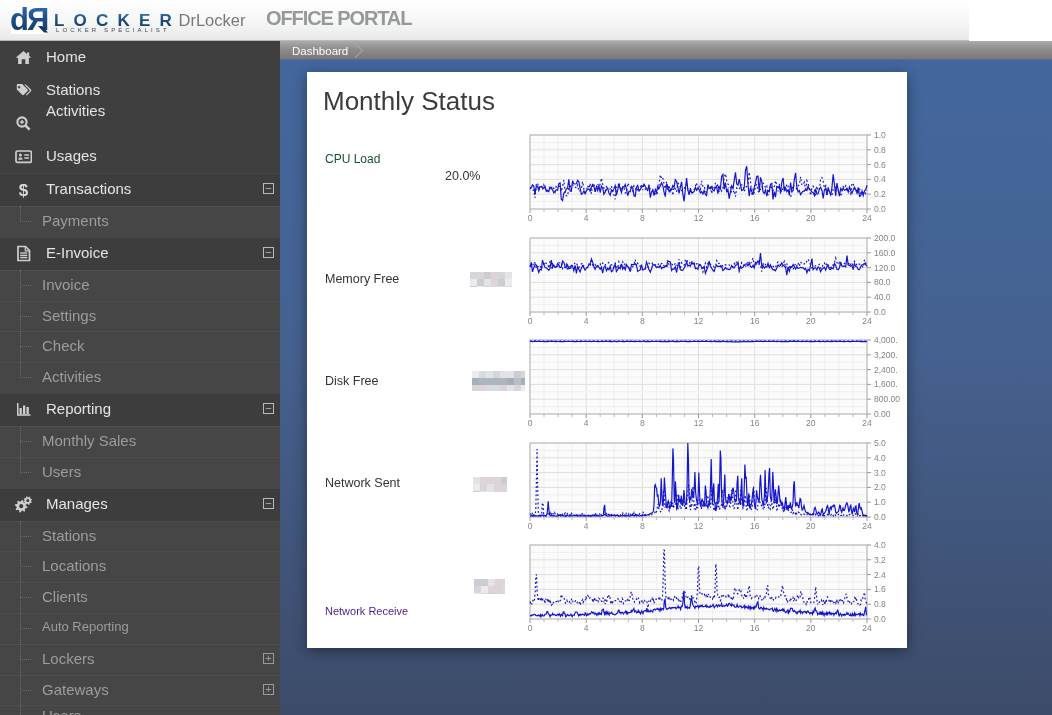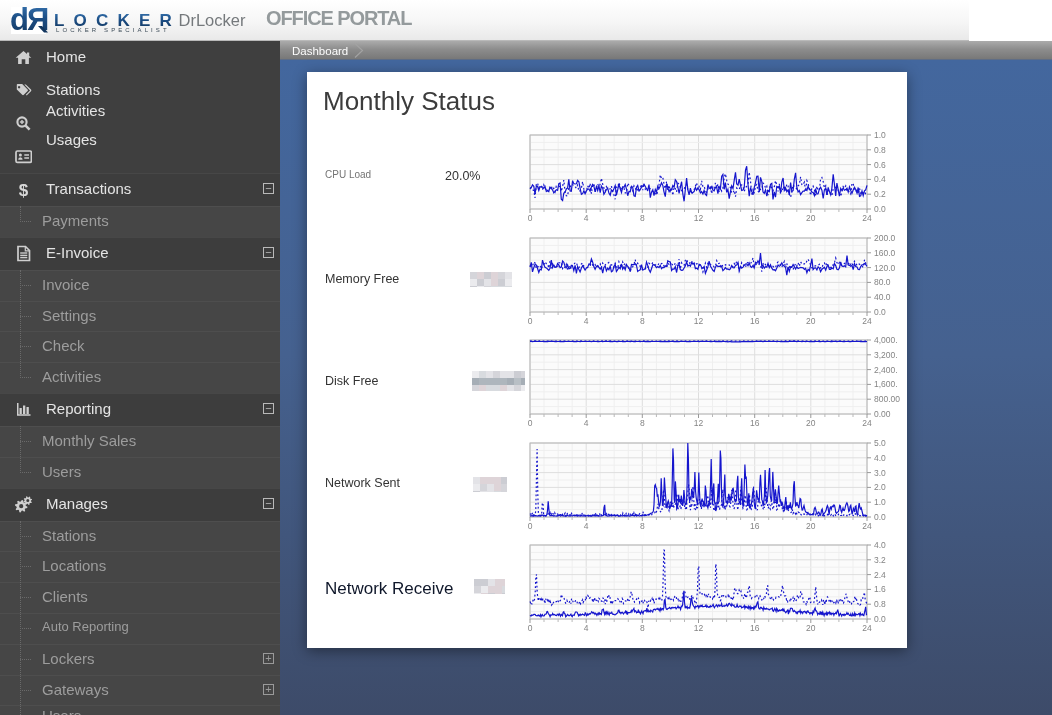--- a/index.html
+++ b/index.html
@@ -60,21 +60,21 @@
 <div style="position:absolute;left:46px;top:102px;font-size:15px;color:#e4e4e4">Activities</div>
 <svg width="17" height="17" viewBox="0 0 17 17" style="position:absolute;left:15px;top:148px">
     <g>
       <rect x="1" y="3" width="15.4" height="11.4" rx="1.4" fill="none" stroke="#cfcfcf" stroke-width="1.7"></rect>
       <circle cx="5.4" cy="7" r="1.5" fill="#cfcfcf"></circle>
       <path d="M3.2 11.8 Q3.2 9.2 5.4 9.2 Q7.6 9.2 7.6 11.8 Z" fill="#cfcfcf"></path>
       <line x1="9.3" y1="7" x2="14" y2="7" stroke="#cfcfcf" stroke-width="1.5"></line>
       <line x1="9.3" y1="10" x2="14" y2="10" stroke="#cfcfcf" stroke-width="1.5"></line>
     </g>
   </svg>
-<div style="position:absolute;left:46px;top:131px;font-size:15px;color:#e4e4e4">Usages</div>
+<div style="position:absolute;left:46px;top:147px;font-size:15px;color:#e4e4e4">Usages</div>
 <div style="position:absolute;left:0;top:173px;width:280px;height:33px;background:#3d3d3d;border-top:1px solid #474747;box-sizing:border-box"></div>
 <svg width="17" height="17" viewBox="0 0 17 17" style="position:absolute;left:15px;top:181px">
     <text x="8.5" y="14.5" font-size="17" font-weight="bold" fill="#d8d8d8" text-anchor="middle" font-family="Liberation Sans">$</text>
   </svg>
 <div style="position:absolute;left:46px;top:180px;font-size:15px;color:#e4e4e4">Transactions</div>
 <div style="position:absolute;left:263px;top:183px;width:11px;height:11px;border:1px solid #b9b9b9;box-sizing:border-box;color:#b9b9b9;font-size:11px;line-height:8px;text-align:center">−</div>
 <div style="position:absolute;left:0;top:206px;width:280px;height:30.8px;background:#464646;border-top:1px solid #4e4e4e;box-sizing:border-box"></div>
 <div style="position:absolute;left:20px;top:221.0px;width:11px;height:1px;border-top:1px dotted #6a6a6a"></div>
 <div style="position:absolute;left:42px;top:212.0px;font-size:15px;color:#9d9d9d">Payments</div>
 <div style="position:absolute;left:20px;top:206px;height:16px;width:1px;border-left:1px dotted #6a6a6a"></div>
@@ -150,21 +150,21 @@
 <div style="position:absolute;left:20px;top:689.5999999999999px;width:11px;height:1px;border-top:1px dotted #6a6a6a"></div>
 <div style="position:absolute;left:42px;top:680.5999999999999px;font-size:15px;color:#9d9d9d">Gateways</div>
 <div style="position:absolute;left:263px;top:683.5999999999999px;width:11px;height:11px;border:1px solid #9a9a9a;box-sizing:border-box;color:#9a9a9a;font-size:11px;line-height:8px;text-align:center">+</div>
 <div style="position:absolute;left:0;top:705.3999999999999px;width:280px;height:30.8px;background:#464646;border-top:1px solid #4e4e4e;box-sizing:border-box"></div>
 <div style="position:absolute;left:42px;top:707.3999999999999px;font-size:15px;color:#9d9d9d">Users</div>
 <div style="position:absolute;left:20px;top:520.6000000000001px;height:200.79999999999973px;width:1px;border-left:1px dotted #6a6a6a"></div>
 
 <div style="position:absolute;left:307px;top:72px;width:600px;height:576px;background:#fff;
   box-shadow:0 3px 13px rgba(0,0,0,0.42)"></div>
 <div style="position:absolute;left:323px;top:86px;font-size:26px;color:#3c3c3c">Monthly Status</div>
-<div style="position:absolute;left:325px;top:169px;font-size:10px;color:#737373">CPU Load</div>
+<div style="position:absolute;left:325px;top:152px;font-size:12px;color:#14532d">CPU Load</div>
 <div style="position:absolute;left:529px;top:134px;width:378px;height:96px">
     <svg width="378" height="96" style="position:absolute;left:0;top:0;overflow:visible">
       <rect x="1" y="1" width="337" height="74" fill="#fbfbfb"></rect>
       <line x1="1.0" y1="1" x2="1.0" y2="75" stroke="#dedede" stroke-width="1"></line>
       <line x1="15.0" y1="1" x2="15.0" y2="75" stroke="#efefef" stroke-width="1"></line>
       <line x1="29.1" y1="1" x2="29.1" y2="75" stroke="#efefef" stroke-width="1"></line>
       <line x1="43.1" y1="1" x2="43.1" y2="75" stroke="#efefef" stroke-width="1"></line>
       <line x1="57.2" y1="1" x2="57.2" y2="75" stroke="#dedede" stroke-width="1"></line>
       <line x1="71.2" y1="1" x2="71.2" y2="75" stroke="#efefef" stroke-width="1"></line>
       <line x1="85.2" y1="1" x2="85.2" y2="75" stroke="#efefef" stroke-width="1"></line>
@@ -506,21 +506,21 @@
       <line x1="338" y1="45.4" x2="342" y2="45.4" stroke="#999" stroke-width="1"></line>
       <text x="345" y="48" font-size="8.5" fill="#848484">2.0</text>
       <line x1="338" y1="60.2" x2="342" y2="60.2" stroke="#999" stroke-width="1"></line>
       <text x="345" y="63" font-size="8.5" fill="#848484">1.0</text>
       <line x1="338" y1="75.0" x2="342" y2="75.0" stroke="#999" stroke-width="1"></line>
       <text x="345" y="78" font-size="8.5" fill="#848484">0.0</text>
       <polyline points="1.0,71.6 1.6,72.2 2.3,72.2 2.9,73.5 3.6,70.9 4.2,73.7 4.9,72.7 5.5,72.8 6.2,72.6 6.8,68.0 7.5,33.8 8.1,7.1 8.8,52.2 9.4,70.8 10.1,73.1 10.7,73.2 11.4,73.9 12.0,72.0 12.7,71.1 13.3,60.6 14.0,61.5 14.6,72.3 15.3,71.8 15.9,73.5 16.6,73.8 17.2,73.6 17.9,73.8 18.5,73.7 19.2,71.5 19.8,71.9 20.5,72.8 21.1,71.0 21.8,73.9 22.4,72.0 23.1,73.3 23.7,71.9 24.4,71.9 25.0,72.8 25.7,70.7 26.3,72.3 27.0,72.4 27.6,72.9 28.3,72.0 28.9,72.2 29.6,74.0 30.2,73.9 30.9,72.8 31.5,72.6 32.2,72.7 32.8,73.8 33.5,72.5 34.1,73.9 34.8,72.4 35.4,72.4 36.1,71.1 36.7,73.9 37.4,73.1 38.0,70.6 38.7,72.9 39.3,73.8 40.0,73.9 40.6,73.0 41.3,72.5 41.9,73.5 42.6,71.6 43.2,73.5 43.9,73.5 44.5,73.4 45.2,73.1 45.8,73.7 46.5,72.1 47.1,73.2 47.8,73.6 48.4,71.4 49.1,73.6 49.7,73.3 50.3,71.9 51.0,73.2 51.6,73.1 52.3,71.2 52.9,70.8 53.6,73.4 54.2,72.3 54.9,73.3 55.5,71.5 56.2,73.3 56.8,73.9 57.5,72.8 58.1,73.5 58.8,73.3 59.4,73.7 60.1,71.8 60.7,73.3 61.4,73.8 62.0,72.3 62.7,73.9 63.3,73.1 64.0,73.6 64.6,73.1 65.3,73.1 65.9,72.7 66.6,71.9 67.2,73.6 67.9,73.4 68.5,73.8 69.2,73.9 69.8,72.5 70.5,71.2 71.1,73.7 71.8,72.2 72.4,72.8 73.1,73.8 73.7,73.1 74.4,72.2 75.0,73.0 75.7,72.1 76.3,72.9 77.0,72.8 77.6,71.7 78.3,73.9 78.9,73.6 79.6,72.3 80.2,72.5 80.9,73.6 81.5,73.7 82.2,72.6 82.8,73.6 83.5,73.6 84.1,73.1 84.8,72.5 85.4,72.9 86.1,73.1 86.7,72.8 87.4,73.5 88.0,73.9 88.7,73.0 89.3,73.7 90.0,73.0 90.6,72.7 91.3,73.8 91.9,72.7 92.6,72.7 93.2,73.6 93.9,71.1 94.5,72.6 95.2,73.8 95.8,72.1 96.5,73.1 97.1,71.7 97.7,73.4 98.4,73.6 99.0,73.7 99.7,72.0 100.3,73.5 101.0,73.6 101.6,71.3 102.3,72.2 102.9,73.0 103.6,72.2 104.2,73.6 104.9,71.1 105.5,73.6 106.2,72.9 106.8,70.8 107.5,73.2 108.1,73.7 108.8,73.5 109.4,72.2 110.1,72.5 110.7,71.8 111.4,72.9 112.0,73.5 112.7,73.7 113.3,72.7 114.0,69.7 114.6,73.7 115.3,73.6 115.9,71.2 116.6,73.3 117.2,73.7 117.9,73.8 118.5,73.7 119.2,73.1 119.8,73.0 120.5,72.4 121.1,73.5 121.8,73.4 122.4,73.5 123.1,72.1 123.7,72.0 124.4,70.9 125.0,70.9 125.7,70.7 126.3,69.3 127.0,71.0 127.6,69.3 128.3,65.5 128.9,61.8 129.6,65.5 130.2,68.4 130.9,69.0 131.5,69.8 132.2,68.7 132.8,69.2 133.5,62.7 134.1,52.3 134.8,47.8 135.4,56.6 136.1,65.7 136.7,62.2 137.4,64.8 138.0,61.2 138.7,59.4 139.3,66.8 140.0,68.6 140.6,64.7 141.3,64.4 141.9,58.3 142.6,62.1 143.2,65.0 143.9,60.5 144.5,66.4 145.2,63.3 145.8,63.7 146.4,61.9 147.1,58.9 147.7,51.6 148.4,55.4 149.0,66.4 149.7,67.1 150.3,66.3 151.0,64.4 151.6,67.3 152.3,65.7 152.9,60.2 153.6,59.7 154.2,57.1 154.9,57.9 155.5,63.7 156.2,67.2 156.8,65.0 157.5,66.9 158.1,55.8 158.8,53.5 159.4,42.1 160.1,45.8 160.7,63.6 161.4,68.1 162.0,63.8 162.7,65.4 163.3,55.9 164.0,44.2 164.6,54.7 165.3,67.3 165.9,60.9 166.6,68.2 167.2,68.2 167.9,62.0 168.5,66.3 169.2,60.6 169.8,60.2 170.5,57.1 171.1,61.6 171.8,62.3 172.4,67.3 173.1,58.5 173.7,65.0 174.4,62.7 175.0,62.4 175.7,64.6 176.3,62.5 177.0,64.8 177.6,59.5 178.3,53.9 178.9,53.4 179.6,62.6 180.2,60.9 180.9,57.6 181.5,65.8 182.2,55.4 182.8,45.2 183.5,56.5 184.1,60.2 184.8,69.0 185.4,67.1 186.1,68.3 186.7,60.8 187.4,59.1 188.0,60.4 188.7,65.2 189.3,58.7 190.0,67.3 190.6,67.4 191.3,64.0 191.9,63.7 192.6,62.6 193.2,53.2 193.8,47.5 194.5,59.3 195.1,67.1 195.8,63.5 196.4,67.6 197.1,63.2 197.7,64.8 198.4,55.4 199.0,58.3 199.7,56.5 200.3,63.6 201.0,64.7 201.6,62.6 202.3,51.3 202.9,47.8 203.6,55.7 204.2,65.3 204.9,66.9 205.5,65.6 206.2,57.9 206.8,47.3 207.5,57.7 208.1,63.6 208.8,68.1 209.4,61.9 210.1,57.2 210.7,61.1 211.4,53.1 212.0,44.7 212.7,57.7 213.3,63.1 214.0,66.5 214.6,65.9 215.3,60.3 215.9,54.6 216.6,53.2 217.2,64.0 217.9,67.6 218.5,66.7 219.2,64.1 219.8,58.5 220.5,52.5 221.1,61.7 221.8,65.9 222.4,67.2 223.1,65.9 223.7,60.2 224.4,44.1 225.0,47.9 225.7,62.6 226.3,64.4 227.0,66.6 227.6,65.9 228.3,68.3 228.9,61.9 229.6,56.0 230.2,57.6 230.9,60.3 231.5,62.9 232.2,62.5 232.8,65.8 233.5,66.2 234.1,66.7 234.8,61.8 235.4,66.0 236.1,61.3 236.7,46.1 237.4,46.7 238.0,56.3 238.7,64.4 239.3,66.3 240.0,61.9 240.6,65.7 241.3,67.0 241.9,62.9 242.5,56.4 243.2,64.2 243.8,66.6 244.5,67.5 245.1,59.4 245.8,58.5 246.4,61.2 247.1,54.9 247.7,67.8 248.4,67.0 249.0,66.3 249.7,61.1 250.3,65.4 251.0,61.5 251.6,58.9 252.3,59.6 252.9,63.6 253.6,68.8 254.2,69.3 254.9,64.2 255.5,68.0 256.2,66.6 256.8,67.5 257.5,60.9 258.1,62.1 258.8,62.8 259.4,68.4 260.1,68.9 260.7,68.7 261.4,69.7 262.0,70.5 262.7,70.0 263.3,67.3 264.0,71.4 264.6,70.6 265.3,71.8 265.9,70.5 266.6,71.8 267.2,69.7 267.9,72.0 268.5,71.9 269.2,69.9 269.8,70.4 270.5,70.9 271.1,72.9 271.8,72.3 272.4,73.1 273.1,73.6 273.7,72.9 274.4,72.7 275.0,71.9 275.7,72.5 276.3,73.4 277.0,73.6 277.6,73.3 278.3,72.1 278.9,72.6 279.6,73.2 280.2,73.5 280.9,72.6 281.5,73.8 282.2,73.5 282.8,73.1 283.5,72.0 284.1,72.7 284.8,73.5 285.4,73.2 286.1,72.1 286.7,73.4 287.4,73.8 288.0,73.4 288.7,73.2 289.3,73.8 289.9,73.2 290.6,71.2 291.2,73.2 291.9,73.0 292.5,72.4 293.2,73.6 293.8,73.0 294.5,71.7 295.1,73.9 295.8,73.7 296.4,73.3 297.1,72.9 297.7,73.6 298.4,72.9 299.0,70.5 299.7,73.3 300.3,73.8 301.0,73.1 301.6,73.5 302.3,72.5 302.9,73.5 303.6,72.6 304.2,73.8 304.9,71.8 305.5,71.9 306.2,72.9 306.8,73.5 307.5,73.4 308.1,73.4 308.8,73.9 309.4,72.5 310.1,73.9 310.7,73.0 311.4,73.5 312.0,73.5 312.7,73.4 313.3,72.4 314.0,73.7 314.6,72.9 315.3,73.1 315.9,73.3 316.6,73.2 317.2,72.7 317.9,73.7 318.5,72.2 319.2,72.8 319.8,73.3 320.5,72.6 321.1,72.3 321.8,73.2 322.4,73.2 323.1,73.2 323.7,73.1 324.4,73.5 325.0,71.8 325.7,72.5 326.3,71.8 327.0,73.0 327.6,72.7 328.3,73.0 328.9,71.9 329.6,73.6 330.2,72.6 330.9,73.8 331.5,73.7 332.2,72.7 332.8,73.1 333.5,72.8 334.1,73.4 334.8,72.8 335.4,72.6 336.1,72.3 336.7,73.8 337.4,73.7 338.0,73.7" fill="none" stroke="#1515cd" stroke-width="1.2" stroke-dasharray="1.8 2.4"></polyline>
       <polyline points="1.0,74.1 1.6,73.9 2.3,73.9 2.9,73.6 3.6,73.8 4.2,73.5 4.9,74.1 5.5,73.3 6.2,73.8 6.8,73.7 7.5,73.8 8.1,73.9 8.8,74.0 9.4,73.6 10.1,74.1 10.7,73.7 11.4,73.3 12.0,73.8 12.7,73.0 13.3,73.3 14.0,73.0 14.6,74.0 15.3,73.4 15.9,74.0 16.6,74.0 17.2,74.0 17.9,72.3 18.5,68.7 19.2,59.4 19.8,66.5 20.5,72.5 21.1,73.8 21.8,73.5 22.4,73.6 23.1,73.5 23.7,73.6 24.4,74.1 25.0,73.6 25.7,73.8 26.3,74.0 27.0,74.0 27.6,74.1 28.3,73.4 28.9,74.1 29.6,73.3 30.2,73.2 30.9,73.6 31.5,74.0 32.2,73.7 32.8,72.9 33.5,73.7 34.1,73.4 34.8,74.1 35.4,73.8 36.1,74.0 36.7,73.7 37.4,74.1 38.0,73.7 38.7,73.3 39.3,73.7 40.0,74.0 40.6,73.8 41.3,74.0 41.9,73.4 42.6,73.8 43.2,74.0 43.9,73.6 44.5,73.4 45.2,73.3 45.8,73.6 46.5,73.7 47.1,72.9 47.8,73.8 48.4,74.1 49.1,73.4 49.7,73.7 50.3,73.9 51.0,73.9 51.6,74.0 52.3,73.2 52.9,73.9 53.6,73.9 54.2,73.9 54.9,74.0 55.5,74.0 56.2,73.5 56.8,74.1 57.5,73.8 58.1,73.4 58.8,73.7 59.4,74.1 60.1,73.7 60.7,73.9 61.4,73.5 62.0,74.1 62.7,73.8 63.3,73.3 64.0,73.9 64.6,73.1 65.3,72.9 65.9,73.9 66.6,73.6 67.2,74.0 67.9,72.8 68.5,73.6 69.2,73.7 69.8,74.0 70.5,73.8 71.1,74.0 71.8,74.0 72.4,73.7 73.1,73.8 73.7,73.5 74.4,73.3 75.0,65.6 75.7,62.8 76.3,72.3 77.0,73.6 77.6,73.5 78.3,74.0 78.9,74.1 79.6,73.8 80.2,74.0 80.9,72.9 81.5,73.4 82.2,73.9 82.8,72.9 83.5,73.6 84.1,73.1 84.8,73.7 85.4,73.6 86.1,73.7 86.7,74.0 87.4,73.2 88.0,73.4 88.7,73.3 89.3,74.1 90.0,73.9 90.6,74.0 91.3,73.5 91.9,73.5 92.6,73.8 93.2,74.1 93.9,73.6 94.5,73.7 95.2,73.4 95.8,73.4 96.5,74.0 97.1,73.5 97.7,74.1 98.4,73.7 99.0,73.9 99.7,73.8 100.3,74.1 101.0,73.9 101.6,73.9 102.3,73.3 102.9,73.6 103.6,73.1 104.2,73.7 104.9,73.5 105.5,73.9 106.2,73.3 106.8,73.2 107.5,74.0 108.1,73.7 108.8,73.0 109.4,73.6 110.1,74.0 110.7,74.0 111.4,73.6 112.0,73.7 112.7,73.7 113.3,73.9 114.0,73.3 114.6,73.1 115.3,73.1 115.9,73.3 116.6,73.4 117.2,73.4 117.9,73.0 118.5,72.8 119.2,72.8 119.8,72.3 120.5,72.5 121.1,71.9 121.8,71.3 122.4,71.1 123.1,71.0 123.7,70.5 124.4,68.9 125.0,62.6 125.7,44.0 126.3,42.8 127.0,45.5 127.6,46.3 128.3,54.8 128.9,52.4 129.6,60.1 130.2,64.5 130.9,63.4 131.5,59.0 132.2,36.2 132.8,50.1 133.5,62.8 134.1,63.5 134.8,51.7 135.4,35.6 136.1,46.9 136.7,55.5 137.4,65.3 138.0,65.8 138.7,61.4 139.3,58.9 140.0,61.1 140.6,67.0 141.3,65.3 141.9,62.7 142.6,64.6 143.2,41.8 143.9,6.4 144.5,17.9 145.2,57.1 145.8,60.8 146.4,39.4 147.1,50.2 147.7,67.1 148.4,65.9 149.0,61.7 149.7,52.9 150.3,60.0 151.0,57.1 151.6,61.6 152.3,53.6 152.9,58.8 153.6,63.8 154.2,61.0 154.9,48.1 155.5,54.3 156.2,62.8 156.8,62.3 157.5,61.0 158.1,42.5 158.8,1.0 159.4,17.2 160.1,55.9 160.7,59.2 161.4,55.9 162.0,57.6 162.7,46.8 163.3,49.4 164.0,55.6 164.6,54.9 165.3,45.6 165.9,30.0 166.6,49.5 167.2,55.8 167.9,59.6 168.5,62.5 169.2,52.6 169.8,30.4 170.5,50.0 171.1,61.8 171.8,64.6 172.4,59.2 173.1,57.3 173.7,58.6 174.4,59.8 175.0,65.1 175.7,60.9 176.3,43.5 177.0,48.8 177.6,61.0 178.3,64.0 178.9,65.8 179.6,62.3 180.2,63.1 180.9,56.2 181.5,43.4 182.2,17.1 182.8,43.7 183.5,62.8 184.1,47.7 184.8,41.4 185.4,58.7 186.1,62.9 186.7,69.0 187.4,67.2 188.0,61.6 188.7,52.7 189.3,41.8 190.0,60.1 190.6,44.2 191.3,8.5 191.9,16.4 192.6,54.0 193.2,61.4 193.8,64.5 194.5,63.1 195.1,48.1 195.8,32.5 196.4,53.5 197.1,60.7 197.7,58.8 198.4,62.5 199.0,58.8 199.7,51.8 200.3,54.2 201.0,60.4 201.6,55.6 202.3,57.2 202.9,51.3 203.6,46.8 204.2,46.3 204.9,50.8 205.5,57.2 206.2,59.8 206.8,59.7 207.5,56.7 208.1,40.9 208.8,33.8 209.4,54.7 210.1,59.3 210.7,60.7 211.4,62.9 212.0,50.3 212.7,36.2 213.3,56.1 214.0,64.8 214.6,62.3 215.3,43.5 215.9,22.5 216.6,36.8 217.2,34.4 217.9,51.8 218.5,63.9 219.2,60.4 219.8,51.4 220.5,65.2 221.1,66.2 221.8,64.3 222.4,62.0 223.1,56.8 223.7,50.8 224.4,46.5 225.0,57.5 225.7,65.0 226.3,66.9 227.0,58.8 227.6,48.3 228.3,53.7 228.9,57.3 229.6,57.3 230.2,60.3 230.9,41.2 231.5,32.9 232.2,45.6 232.8,57.4 233.5,59.3 234.1,64.1 234.8,59.6 235.4,54.3 236.1,27.9 236.7,49.2 237.4,61.4 238.0,58.8 238.7,53.9 239.3,46.5 240.0,31.3 240.6,26.0 241.3,54.0 241.9,57.0 242.5,58.5 243.2,47.5 243.8,29.9 244.5,45.3 245.1,60.9 245.8,52.5 246.4,47.3 247.1,54.1 247.7,61.6 248.4,61.2 249.0,51.7 249.7,43.6 250.3,50.6 251.0,58.7 251.6,58.2 252.3,64.0 252.9,59.6 253.6,61.9 254.2,66.4 254.9,65.7 255.5,66.6 256.2,59.7 256.8,55.0 257.5,65.7 258.1,68.1 258.8,63.5 259.4,67.2 260.1,64.2 260.7,65.9 261.4,60.4 262.0,65.9 262.7,67.0 263.3,64.6 264.0,61.4 264.6,44.1 265.3,39.2 265.9,54.3 266.6,63.9 267.2,63.5 267.9,60.2 268.5,62.9 269.2,64.0 269.8,66.2 270.5,60.8 271.1,56.5 271.8,57.2 272.4,64.2 273.1,68.0 273.7,67.9 274.4,65.3 275.0,63.5 275.7,66.8 276.3,69.1 277.0,70.2 277.6,70.3 278.3,71.1 278.9,70.5 279.6,71.8 280.2,72.5 280.9,71.9 281.5,72.2 282.2,72.7 282.8,72.6 283.5,72.5 284.1,72.8 284.8,70.2 285.4,66.4 286.1,65.4 286.7,67.1 287.4,70.4 288.0,72.1 288.7,71.8 289.3,70.0 289.9,70.3 290.6,71.8 291.2,73.0 291.9,72.0 292.5,68.3 293.2,67.0 293.8,70.4 294.5,72.8 295.1,71.5 295.8,70.6 296.4,69.8 297.1,68.3 297.7,65.4 298.4,63.7 299.0,65.2 299.7,70.4 300.3,71.4 301.0,65.9 301.6,65.1 302.3,67.1 302.9,64.6 303.6,64.0 304.2,64.6 304.9,62.9 305.5,63.4 306.2,66.7 306.8,70.4 307.5,71.3 308.1,70.4 308.8,70.1 309.4,69.4 310.1,66.8 310.7,63.3 311.4,63.8 312.0,68.6 312.7,70.4 313.3,68.1 314.0,66.1 314.6,68.2 315.3,68.4 315.9,66.9 316.6,63.7 317.2,62.1 317.9,60.8 318.5,62.2 319.2,65.9 319.8,69.5 320.5,68.6 321.1,64.4 321.8,63.2 322.4,67.6 323.1,72.2 323.7,70.1 324.4,66.3 325.0,67.4 325.7,70.0 326.3,64.5 327.0,63.9 327.6,70.4 328.3,72.8 328.9,70.4 329.6,64.3 330.2,61.2 330.9,65.5 331.5,67.0 332.2,66.0 332.8,68.1 333.5,71.1 334.1,73.6 334.8,74.0 335.4,73.3 336.1,73.0 336.7,74.0 337.4,73.7 338.0,74.1" fill="none" stroke="#1515cd" stroke-width="1.2"></polyline>
     </svg>
   </div>
-<div style="position:absolute;left:325px;top:579px;font-size:17px;color:#0f172a">Network Receive</div>
+<div style="position:absolute;left:325px;top:605px;font-size:11px;color:#4c1d95">Network Receive</div>
 <div style="position:absolute;left:529px;top:544px;width:378px;height:96px">
     <svg width="378" height="96" style="position:absolute;left:0;top:0;overflow:visible">
       <rect x="1" y="1" width="337" height="74" fill="#fbfbfb"></rect>
       <line x1="1.0" y1="1" x2="1.0" y2="75" stroke="#dedede" stroke-width="1"></line>
       <line x1="15.0" y1="1" x2="15.0" y2="75" stroke="#efefef" stroke-width="1"></line>
       <line x1="29.1" y1="1" x2="29.1" y2="75" stroke="#efefef" stroke-width="1"></line>
       <line x1="43.1" y1="1" x2="43.1" y2="75" stroke="#efefef" stroke-width="1"></line>
       <line x1="57.2" y1="1" x2="57.2" y2="75" stroke="#dedede" stroke-width="1"></line>
       <line x1="71.2" y1="1" x2="71.2" y2="75" stroke="#efefef" stroke-width="1"></line>
       <line x1="85.2" y1="1" x2="85.2" y2="75" stroke="#efefef" stroke-width="1"></line>

